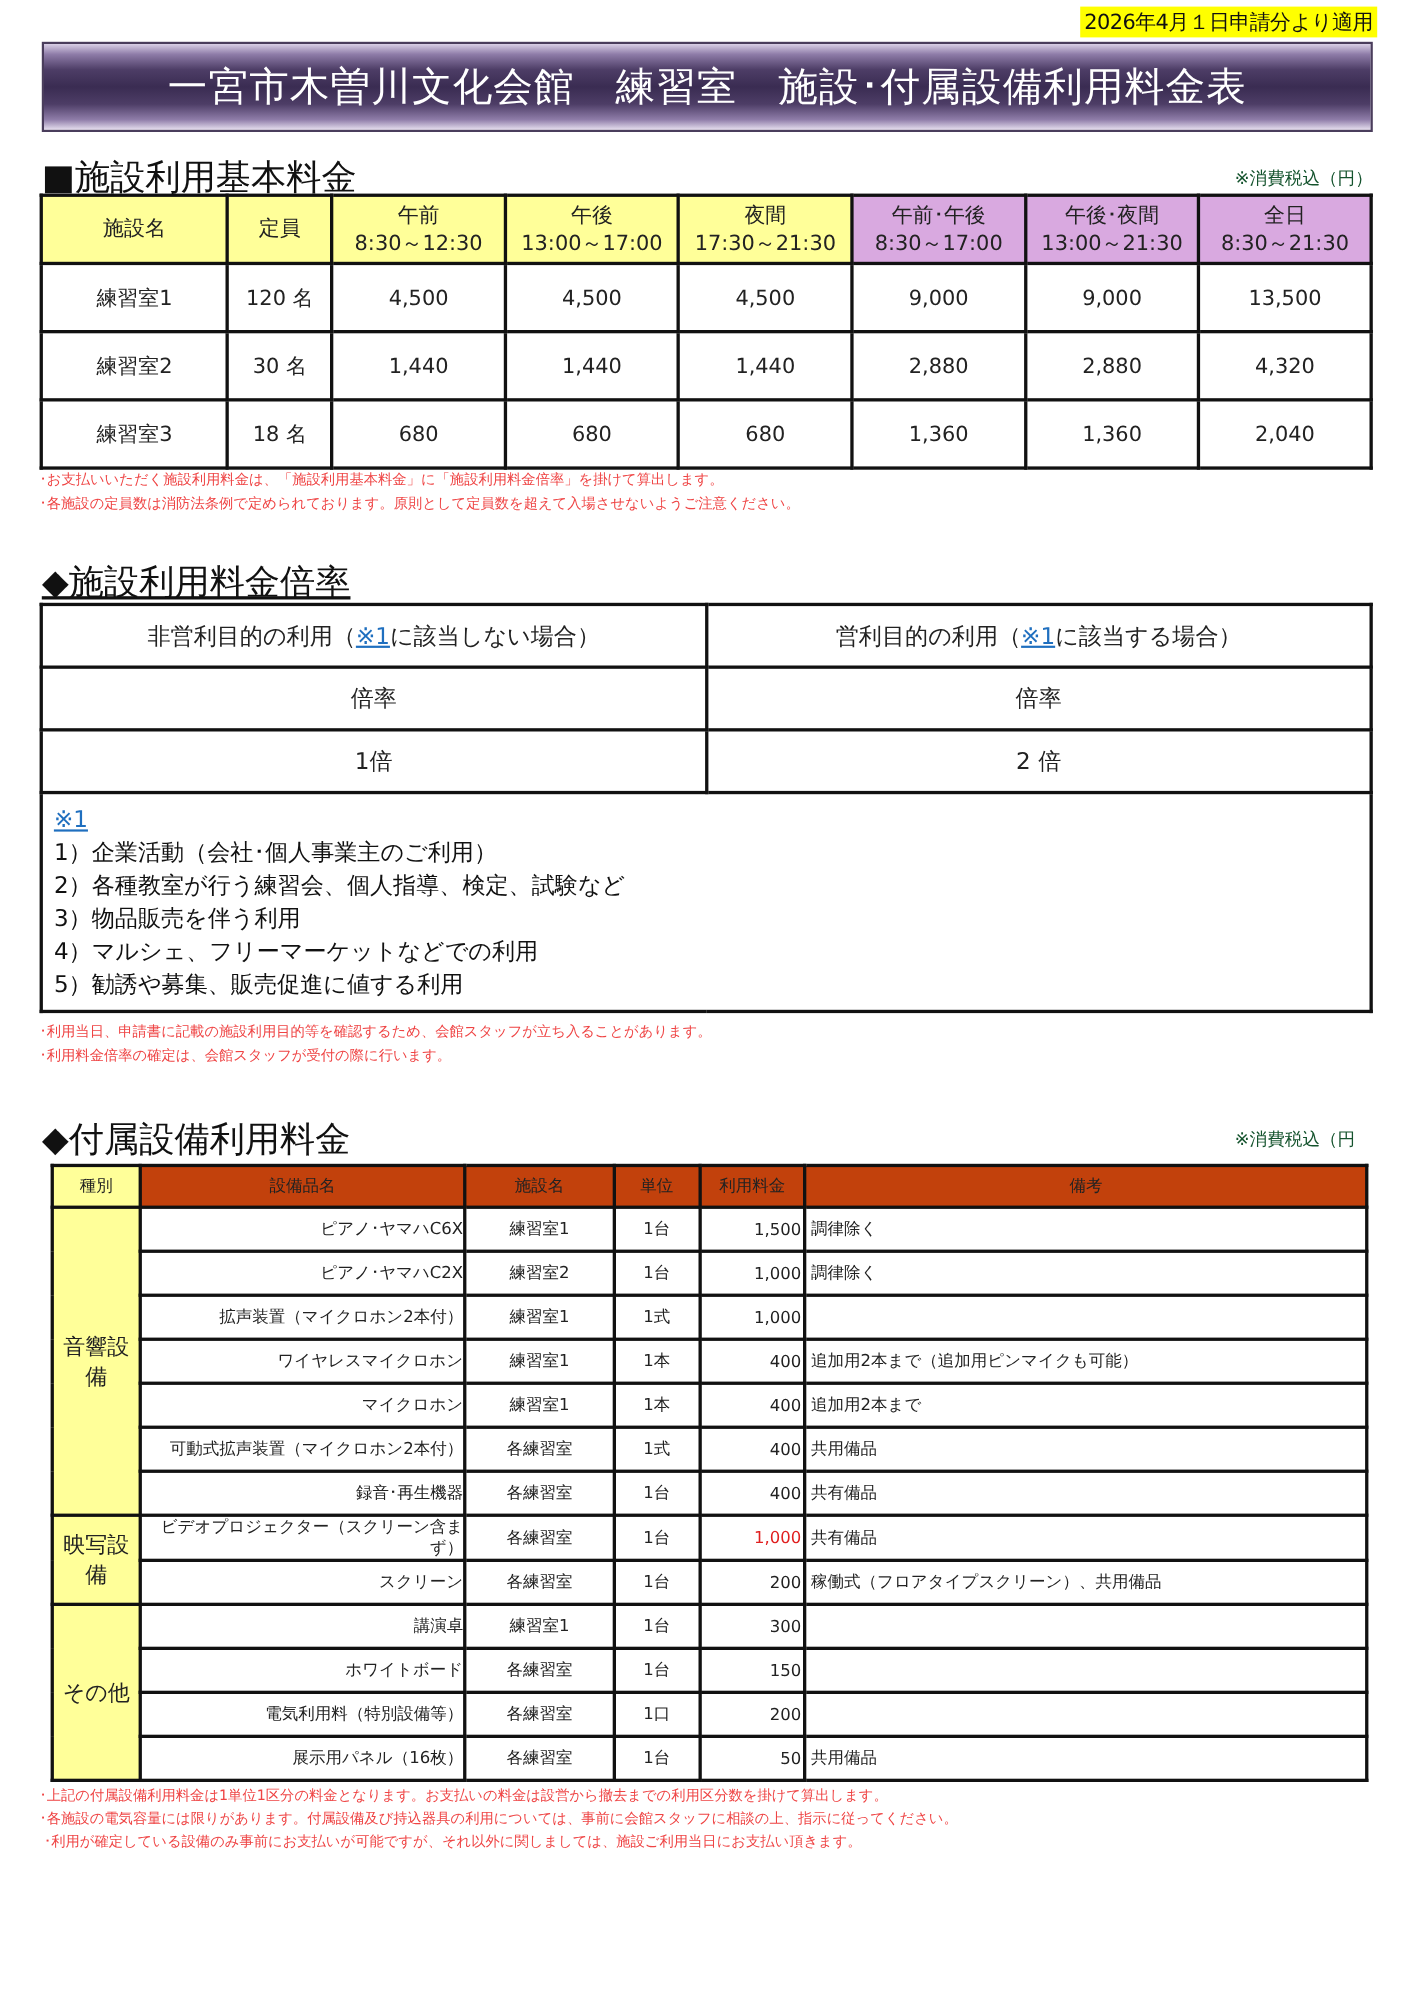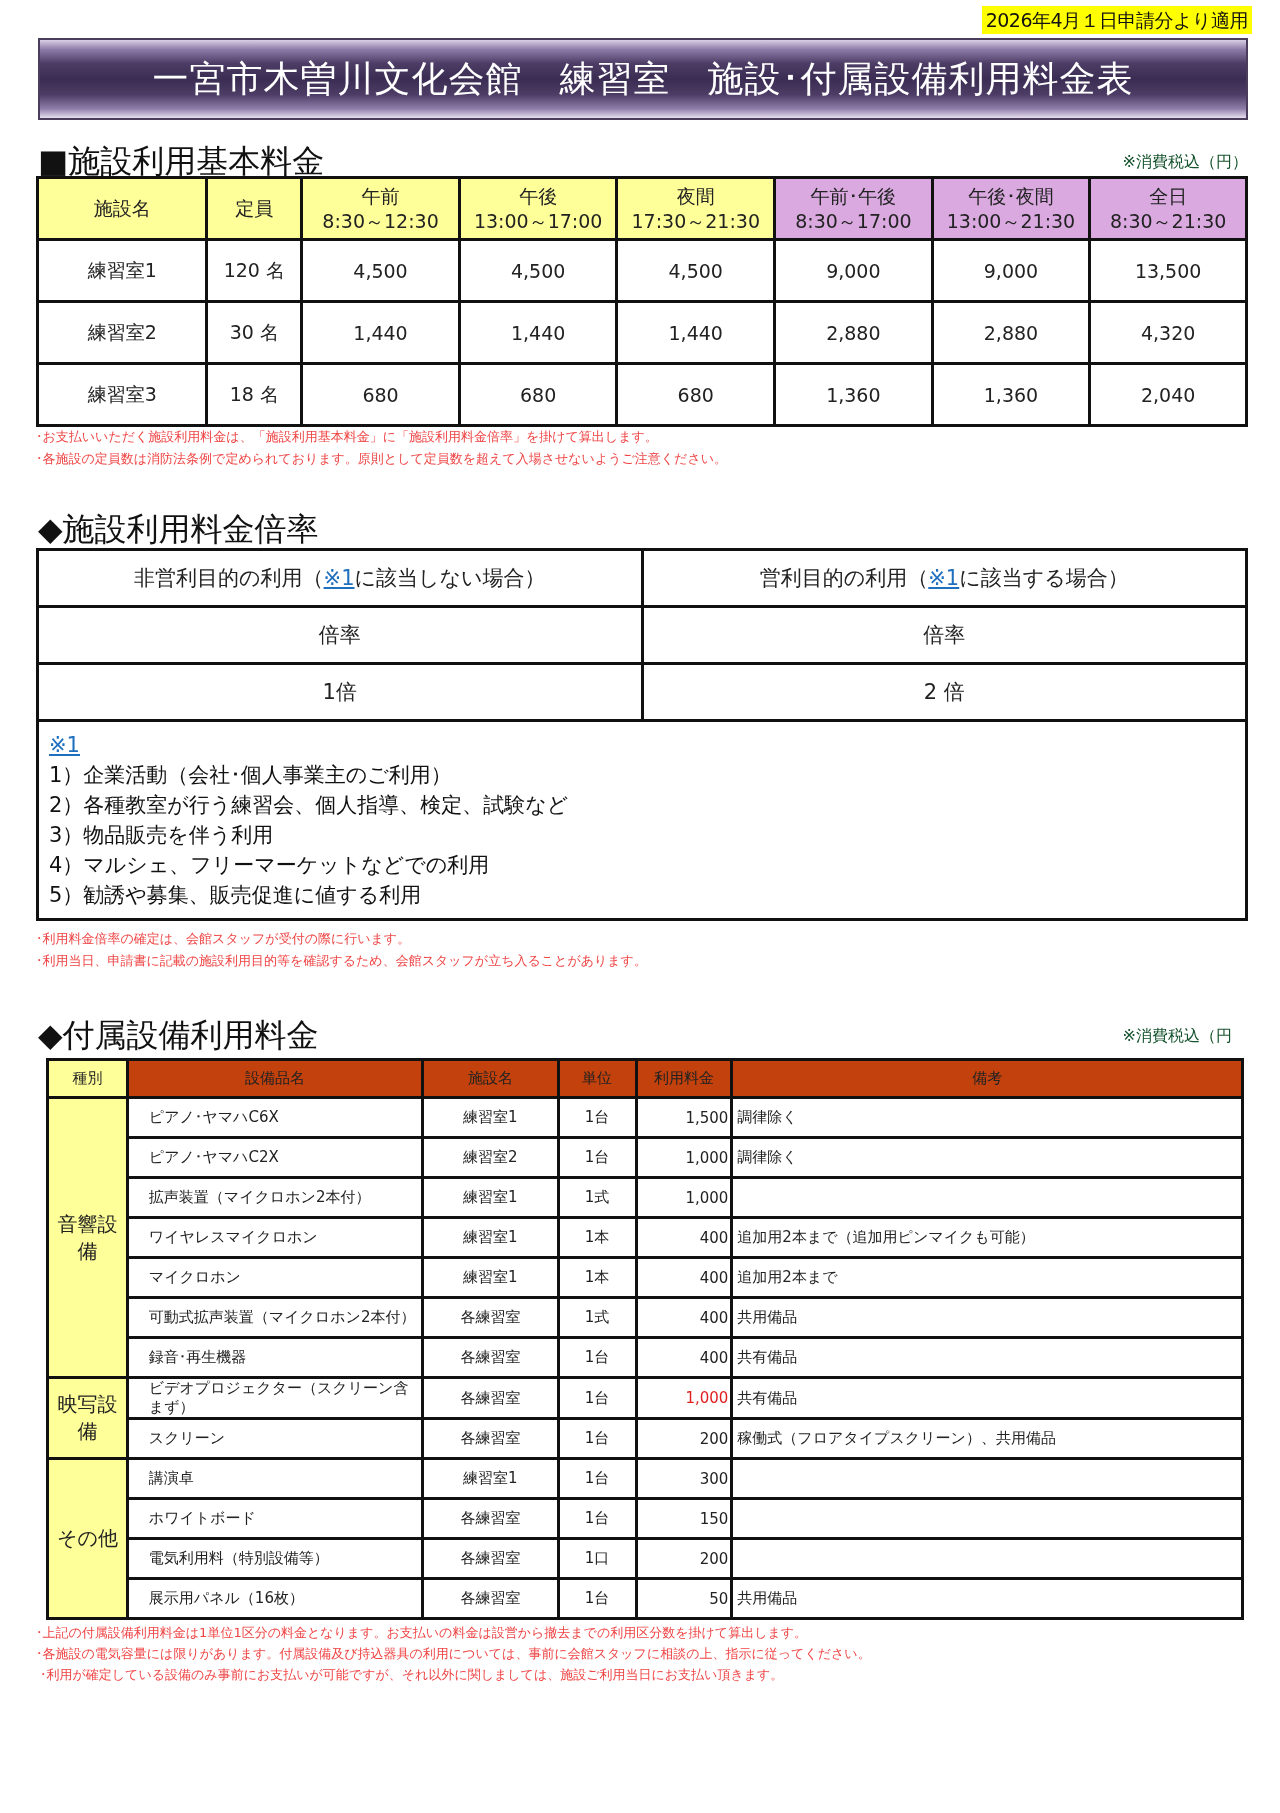--- a/index.html
+++ b/index.html
@@ -55,21 +55,21 @@
   .footnote-item { font-size: 21px; line-height: 30px; color: #111; }
   
   .equip-table { left: 46px; top: 1058px; width: 1198px; }
   .equip-table th, .equip-table td {
     border: 3px solid #111; font-weight: normal; font-size: 15px; color: #222;
     height: 40px;
   }
   .equip-table th { background: #c2410c; text-align: center; height: 38px; }
   .equip-table th.cat-head { background: #ffff99; }
   .equip-table td.cat { background: #ffff99; text-align: center; font-size: 20px; }
-  .equip-table td.name { text-align: left; padding-left: 20px; }
+  .equip-table td.name { text-align: right; padding-left: 4px; }
   .equip-table td.center { text-align: center; }
   .equip-table td.fee { text-align: right; padding-right: 2px; }
   .equip-table td.fee.red { color: #e02020; }
   .equip-table td.remarks { text-align: left; padding-left: 4px; }
 </style>
 </head>
 <body>
 
 <div class="effective-date">2026年4月１日申請分より適用</div>
 
@@ -157,21 +157,21 @@
         <td>2,040</td>
       </tr>
     </tbody>
 </table>
 
 <div class="notes" style="left:36px; top:426px;">
   <div>･お支払いいただく施設利用料金は、「施設利用基本料金」に「施設利用料金倍率」を掛けて算出します。</div>
   <div>･各施設の定員数は消防法条例で定められております。原則として定員数を超えて入場させないようご注意ください。</div>
 </div>
 
-<div class="section-heading" style="left:38px; top:508px;">◆施設利用料金倍率</div>
+<div class="section-heading" style="left:38px; top:508px;text-decoration:underline;">◆施設利用料金倍率</div>
 
 <table class="rate-table">
   <tbody>
       <tr>
     <td>
       <span>非営利目的の利用（</span><span class="link">※1</span><span>に該当しない場合）</span>
     </td>
     <td>
       <span>営利目的の利用（</span><span class="link">※1</span><span>に該当する場合）</span>
     </td>
@@ -191,22 +191,22 @@
       <div class="footnote-item">2）各種教室が行う練習会、個人指導、検定、試験など</div>
       <div class="footnote-item">3）物品販売を伴う利用</div>
       <div class="footnote-item">4）マルシェ、フリーマーケットなどでの利用</div>
       <div class="footnote-item">5）勧誘や募集、販売促進に値する利用</div>
     </td>
   </tr>
 </tbody>
   </table>
 
 <div class="notes" style="left:36px; top:928px;">
+  <div>･利用当日、申請書に記載の施設利用目的等を確認するため、会館スタッフが立ち入ることがあります。</div>
   <div>･利用料金倍率の確定は、会館スタッフが受付の際に行います。</div>
-  <div>･利用当日、申請書に記載の施設利用目的等を確認するため、会館スタッフが立ち入ることがあります。</div>
 </div>
 
 <div class="section-heading" style="left:38px; top:1014px;">◆付属設備利用料金</div>
 <div class="tax-note" style="right:48px; top:1026px;">※消費税込（円</div>
 
 <table class="equip-table">
   <colgroup>
     <col style="width:80px">
       <col style="width:296px">
       <col style="width:136px">

